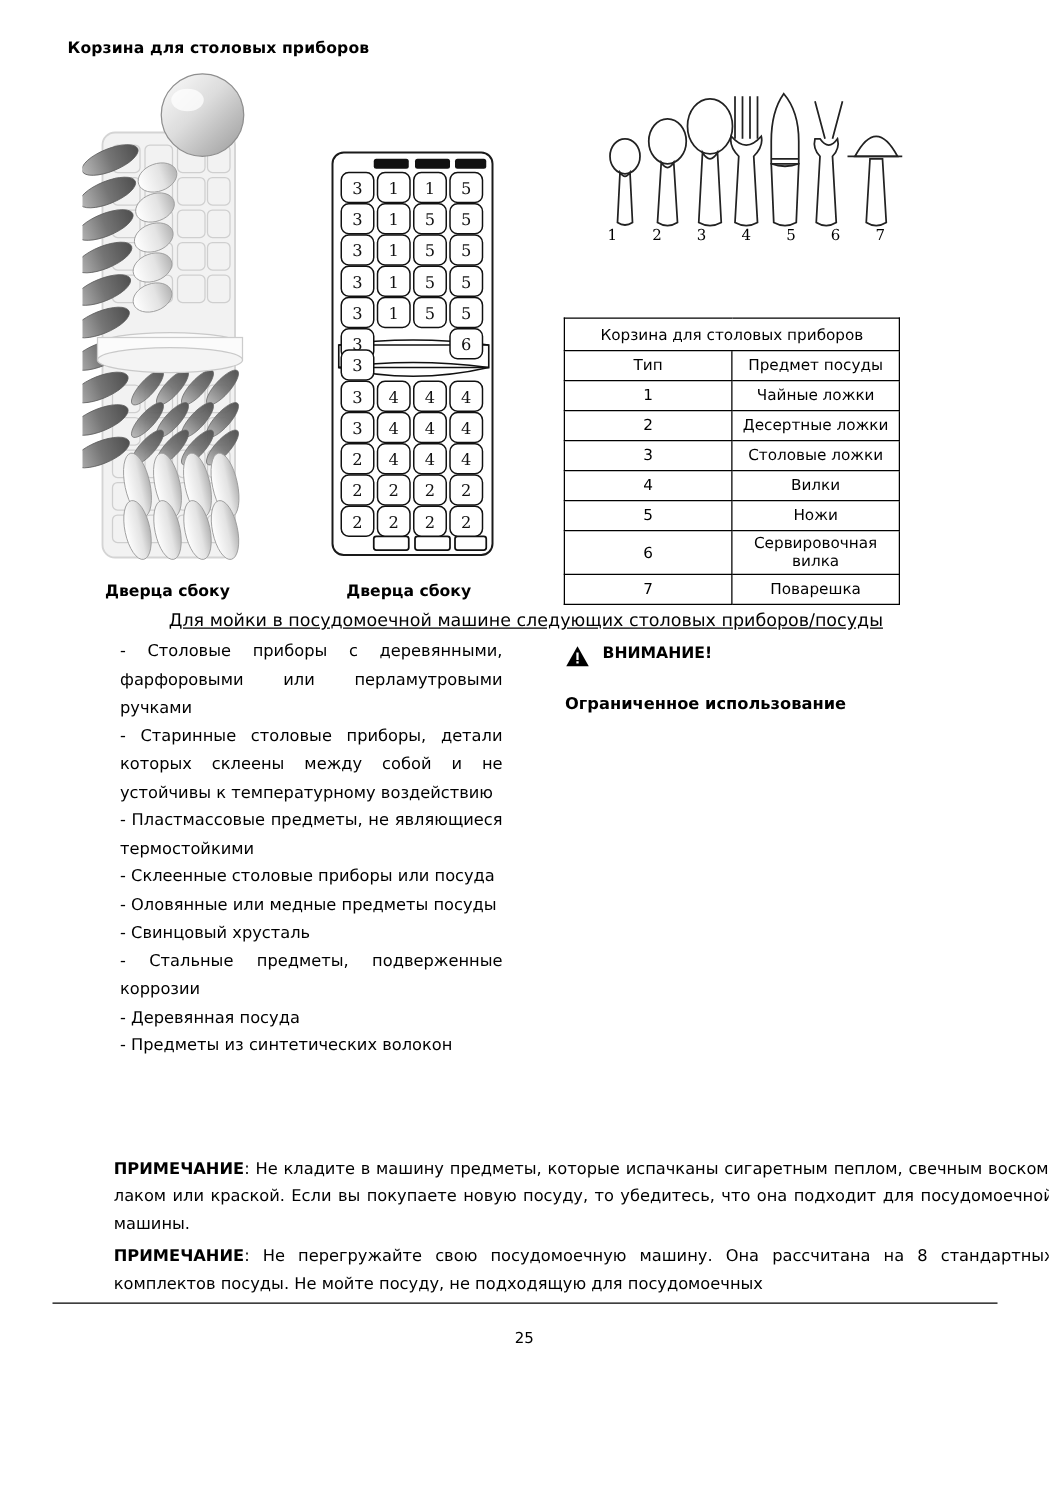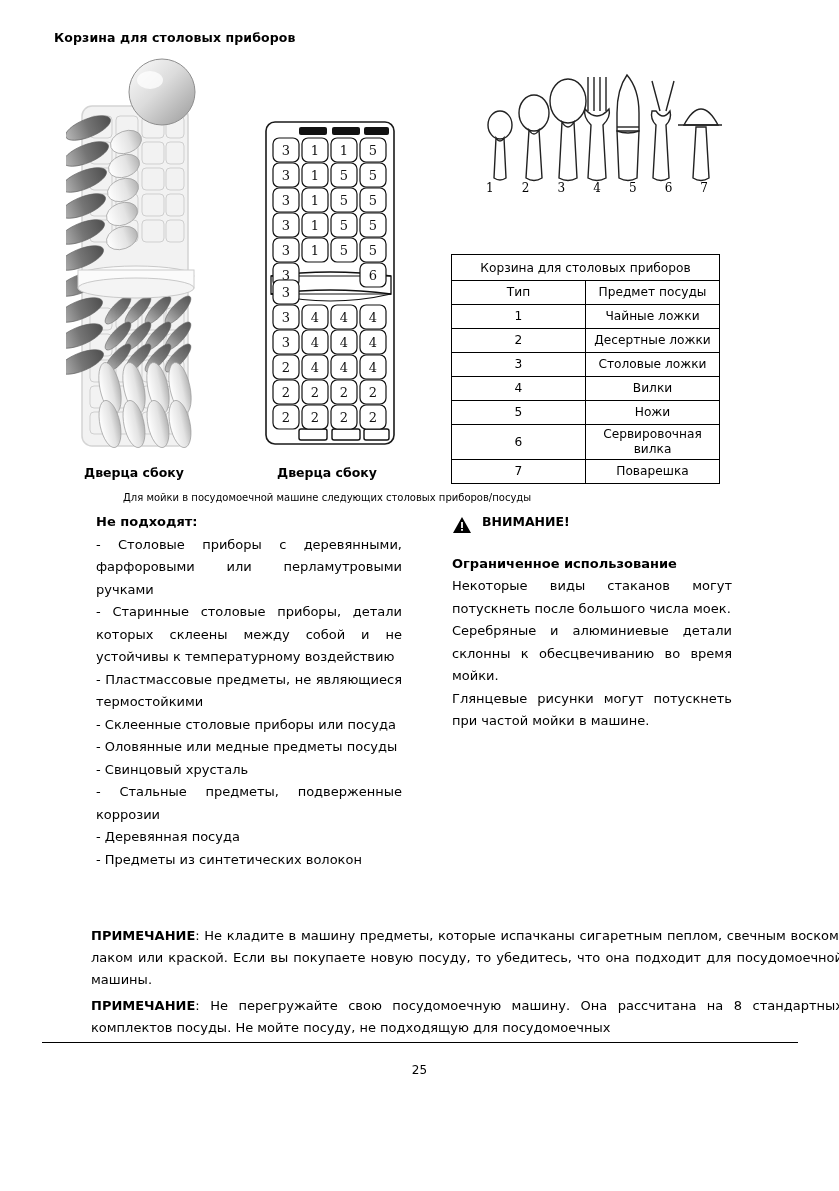--- a/index.html
+++ b/index.html
@@ -136,25 +136,26 @@
   .cap-mid {
     position: absolute;
     left: 277px; top: 465px;
     font-size: 12.5px;
     font-weight: bold;
   }
 
   
   .intro {
     position: absolute;
-    left: 47px; top: 489px;
+    left: 59px; top: 489px;
     width: 748px;
-    font-size: 10px;
+    font-size: 14px;
     text-indent: 76px;
     line-height: 17px;
+    text-decoration: underline;
   }
 
   
   .col-left {
     position: absolute;
     left: 96px; top: 511px;
     width: 306px;
     font-size: 13px;
     line-height: 22.5px;
   }
@@ -542,21 +543,20 @@
     </table>
 
   </div>
 
   <div class="cap-left">Дверца сбоку</div>
   <div class="cap-mid">Дверца сбоку</div>
 
   <div class="intro">Для мойки в посудомоечной машине следующих столовых приборов/посуды</div>
 
   <div class="col-left">
-    <p class="b">Не подходят:</p>
     <div id="left-items">
         <p class="just">- Столовые приборы с деревянными, фарфоровыми или перламутровыми ручками</p>
         <p class="just">- Старинные столовые приборы, детали которых склеены между собой и не устойчивы к температурному воздействию</p>
         <p class="just">- Пластмассовые предметы, не являющиеся термостойкими</p>
         <p class="just">- Склеенные столовые приборы или посуда</p>
         <p class="just">- Оловянные или медные предметы посуды</p>
         <p class="just">- Свинцовый хрусталь</p>
         <p class="just">- Стальные предметы, подверженные коррозии</p>
         <p class="just">- Деревянная посуда</p>
         <p class="just">- Предметы из синтетических волокон</p>
@@ -569,25 +569,20 @@
         <path d="M10 1 L19 17 L1 17 Z" fill="#000"></path>
         <rect x="9.1" y="6" width="1.8" height="6" fill="#fff"></rect>
         <rect x="9.1" y="13" width="1.8" height="1.8" fill="#fff"></rect>
       </svg>
       <span class="warn-label">ВНИМАНИЕ!</span>
     </div>
 
     <div class="gap-block"></div>
 
     <p class="b">Ограниченное использование</p>
-    <div id="right-paras">
-        <p class="just">Некоторые виды стаканов могут потускнеть после большого числа моек.</p>
-        <p class="just">Серебряные и алюминиевые детали склонны к обесцвечиванию во время мойки.</p>
-        <p class="just">Глянцевые рисунки могут потускнеть при частой мойки в машине.</p>
-      </div>
   </div>
 
   <div class="notes">
     <p>
       <span class="b">ПРИМЕЧАНИЕ</span><span>: Не кладите в машину предметы, которые испачканы сигаретным пеплом, свечным воском, лаком или краской. Если вы покупаете новую посуду, то убедитесь, что она подходит для посудомоечной машины.</span>
     </p>
     <p>
       <span class="b">ПРИМЕЧАНИЕ</span><span>: Не перегружайте свою посудомоечную машину. Она рассчитана на 8 стандартных комплектов посуды. Не мойте посуду, не подходящую для посудомоечных</span>
     </p>
   </div>

